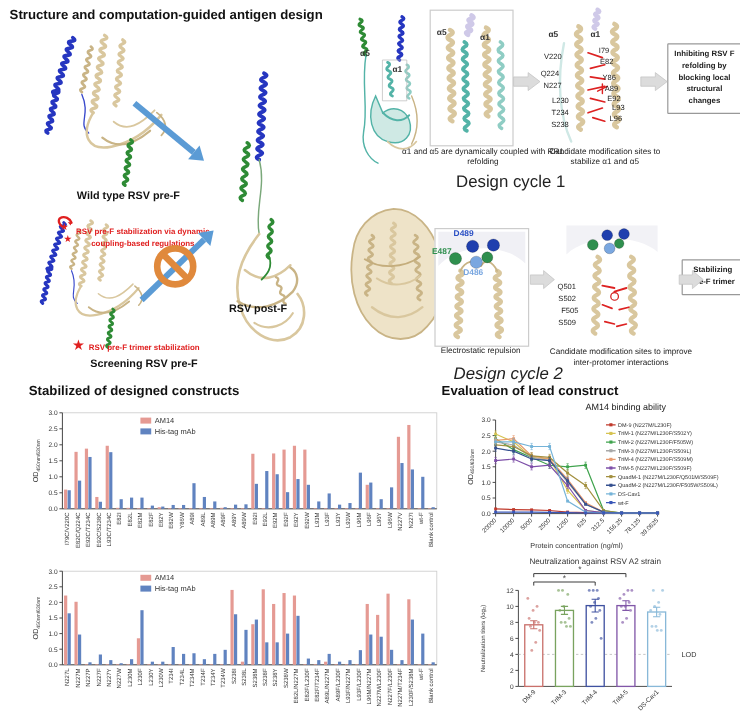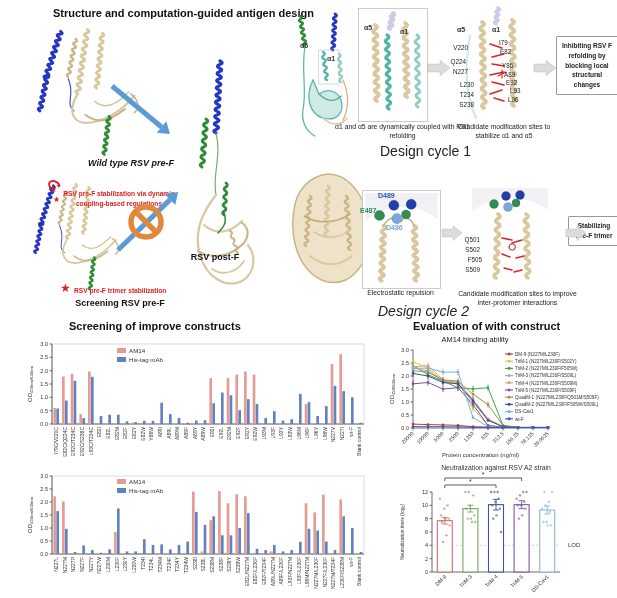--- a/index.html
+++ b/index.html
@@ -1,51 +1,51 @@
 <!DOCTYPE html>
 <html><head>
 <meta charset="utf-8">
 <style>
   html,body{margin:0;padding:0;background:#fff;}
   body{width:617px;height:598px;position:relative;font-family:"Liberation Sans",sans-serif;color:#222;overflow:hidden;}
   .abs{position:absolute;}
-  .hdr{font-weight:bold;font-size:11px;color:#111;margin-left:45px;}
+  .hdr{font-weight:bold;font-size:11px;color:#111;}
   .blabel{font-weight:bold;font-size:9px;color:#111;text-align:center;}
   .cap{font-size:6.8px;color:#222;text-align:center;line-height:1.3;}
   .red{color:#e02020;}
   .note{font-size:6.6px;line-height:1.45;text-align:center;font-weight:bold;}
   .site{font-size:6.3px;color:#222;}
   .sitecol-l{width:32px;text-align:right;}
   .greek{font-size:7px;color:#333;font-weight:bold;}
   .outcome{border:1px solid #999;background:#fff;font-size:6.5px;font-weight:bold;text-align:center;line-height:1.5;padding:4px 2px;border-radius:1px;}
   .cyc{font-size:14px;color:#222;text-align:left;width:150px;}
   .insetbox{border:1px solid #ccc;background:#fff;}
   .star{color:#e02020;line-height:1;}
   svg text{font-family:"Liberation Sans",sans-serif;fill:#333;}
-  .subt{font-size:7.5px;text-align:center;color:#222;}
+  .subt{font-size:7.5px;text-align:right;color:#222;}
 </style>
 </head>
 <body>
 
 <div class="abs hdr" style="left:8px;top:7px;">Structure and computation-guided antigen design</div>
 
 <svg id="art-wt" class="abs" style="left:15px;top:20px;" width="150" height="142" viewBox="0 0 150 150">
     <path d="M72,10 Q76.2,12.5 71.4,13.8 Q66.7,15.0 70.9,17.6 Q75.1,20.1 70.3,21.3 Q65.6,22.6 69.8,25.1 Q74.0,27.7 69.2,28.9 Q64.5,30.1 68.7,32.7 Q72.8,35.2 68.1,36.4 Q63.4,37.7 67.6,40.2 Q71.7,42.8 67.0,44.0 Q62.3,45.2 66.4,47.8 Q70.6,50.3 65.9,51.6 Q61.2,52.8 65.3,55.3 Q69.5,57.9 64.8,59.1 Q60.0,60.3 64.2,62.9 Q68.4,65.4 63.7,66.7 Q58.9,67.9 63.1,70.4 Q67.3,73.0 62.6,74.2 Q57.8,75.5 62.0,78.0" fill="none" stroke="#d9c79e" stroke-width="3" stroke-linecap="round"></path>
     <path d="M88,14 Q91.8,16.2 87.6,17.6 Q83.5,19.0 87.3,21.3 Q91.0,23.5 86.9,24.9 Q82.7,26.3 86.5,28.5 Q90.3,30.7 86.1,32.1 Q82.0,33.5 85.8,35.8 Q89.5,38.0 85.4,39.4 Q81.2,40.8 85.0,43.0 Q88.8,45.2 84.6,46.6 Q80.5,48.0 84.3,50.3 Q88.0,52.5 83.9,53.9 Q79.7,55.3 83.5,57.5 Q87.3,59.7 83.1,61.1 Q79.0,62.5 82.8,64.8 Q86.5,67.0 82.4,68.4 Q78.2,69.8 82.0,72.0" fill="none" stroke="#d9c79e" stroke-width="3" stroke-linecap="round"></path>
     <path d="M60,20 Q63.1,22.4 59.3,23.3 Q55.6,24.3 58.7,26.7 Q61.8,29.0 58.0,30.0 Q54.2,31.0 57.3,33.3 Q60.4,35.7 56.7,36.7 Q52.9,37.6 56.0,40.0 Q59.1,42.4 55.3,43.3 Q51.6,44.3 54.7,46.7 Q57.8,49.0 54.0,50.0 Q50.2,51.0 53.3,53.3 Q56.4,55.7 52.7,56.7 Q48.9,57.6 52.0,60.0" fill="none" stroke="#c9b486" stroke-width="2.5" stroke-linecap="round"></path>
     <path d="M44,12 Q47.8,14.9 43.0,15.1 Q38.2,15.3 42.0,18.3 Q45.8,21.2 41.0,21.4 Q36.2,21.6 40.0,24.5 Q43.8,27.4 39.0,27.6 Q34.2,27.8 38.0,30.8 Q41.8,33.7 37.0,33.9 Q32.2,34.1 36.0,37.0 Q39.8,39.9 35.0,40.1 Q30.2,40.3 34.0,43.3 Q37.8,46.2 33.0,46.4 Q28.2,46.6 32.0,49.5 Q35.8,52.4 31.0,52.6 Q26.2,52.8 30.0,55.8 Q33.8,58.7 29.0,58.9 Q24.2,59.1 28.0,62.0" fill="none" stroke="#2636c0" stroke-width="3.2" stroke-linecap="round"></path>
     <path d="M30,58 Q33.6,60.4 29.3,61.2 Q25.1,61.9 28.7,64.3 Q32.2,66.7 28.0,67.5 Q23.8,68.3 27.3,70.7 Q30.9,73.1 26.7,73.8 Q22.4,74.6 26.0,77.0 Q29.6,79.4 25.3,80.2 Q21.1,80.9 24.7,83.3 Q28.2,85.7 24.0,86.5 Q19.8,87.3 23.3,89.7 Q26.9,92.1 22.7,92.8 Q18.4,93.6 22.0,96.0" fill="none" stroke="#2636c0" stroke-width="3.2" stroke-linecap="round"></path>
     <path d="M52,62 C60,80 48,88 58,96" fill="none" stroke="#3949cc" stroke-width="1.2" stroke-linecap="round"></path>
     <path d="M62,78 C50,98 58,112 78,108 C98,104 112,92 122,80" fill="none" stroke="#d9c79e" stroke-width="2.2" stroke-linecap="round"></path>
     <path d="M70,100 C85,112 100,104 112,94" fill="none" stroke="#c9b486" stroke-width="2" stroke-linecap="round"></path>
     <path d="M80,86 C92,96 104,88 116,76" fill="none" stroke="#d9c79e" stroke-width="1.6" stroke-linecap="round"></path>
     <path d="M118,78 C126,84 128,92 122,98" fill="none" stroke="#c9b486" stroke-width="1.6" stroke-linecap="round"></path>
     <path d="M95,102 Q98.3,104.1 94.6,105.3 Q90.9,106.6 94.2,108.7 Q97.4,110.8 93.8,112.0 Q90.1,113.2 93.3,115.3 Q96.6,117.4 92.9,118.7 Q89.2,119.9 92.5,122.0 Q95.8,124.1 92.1,125.3 Q88.4,126.6 91.7,128.7 Q94.9,130.8 91.3,132.0 Q87.6,133.2 90.8,135.3 Q94.1,137.4 90.4,138.7 Q86.7,139.9 90.0,142.0" fill="none" stroke="#2e8b35" stroke-width="3" stroke-linecap="round"></path>
   </svg>
-<div class="abs blabel" style="left:56px;top:158px;width:150px;font-style:italic;">Wild type RSV pre-F</div>
+<div class="abs blabel" style="left:32px;top:158px;width:150px;">Wild type RSV pre-F</div>
 
 <svg id="art-stab" class="abs" style="left:18px;top:166px;" width="120" height="140" viewBox="0 0 150 150">
     <path d="M72,10 Q76.2,12.5 71.4,13.8 Q66.7,15.0 70.9,17.6 Q75.1,20.1 70.3,21.3 Q65.6,22.6 69.8,25.1 Q74.0,27.7 69.2,28.9 Q64.5,30.1 68.7,32.7 Q72.8,35.2 68.1,36.4 Q63.4,37.7 67.6,40.2 Q71.7,42.8 67.0,44.0 Q62.3,45.2 66.4,47.8 Q70.6,50.3 65.9,51.6 Q61.2,52.8 65.3,55.3 Q69.5,57.9 64.8,59.1 Q60.0,60.3 64.2,62.9 Q68.4,65.4 63.7,66.7 Q58.9,67.9 63.1,70.4 Q67.3,73.0 62.6,74.2 Q57.8,75.5 62.0,78.0" fill="none" stroke="#d9c79e" stroke-width="3" stroke-linecap="round"></path>
     <path d="M88,14 Q91.8,16.2 87.6,17.6 Q83.5,19.0 87.3,21.3 Q91.0,23.5 86.9,24.9 Q82.7,26.3 86.5,28.5 Q90.3,30.7 86.1,32.1 Q82.0,33.5 85.8,35.8 Q89.5,38.0 85.4,39.4 Q81.2,40.8 85.0,43.0 Q88.8,45.2 84.6,46.6 Q80.5,48.0 84.3,50.3 Q88.0,52.5 83.9,53.9 Q79.7,55.3 83.5,57.5 Q87.3,59.7 83.1,61.1 Q79.0,62.5 82.8,64.8 Q86.5,67.0 82.4,68.4 Q78.2,69.8 82.0,72.0" fill="none" stroke="#d9c79e" stroke-width="3" stroke-linecap="round"></path>
     <path d="M60,20 Q63.1,22.4 59.3,23.3 Q55.6,24.3 58.7,26.7 Q61.8,29.0 58.0,30.0 Q54.2,31.0 57.3,33.3 Q60.4,35.7 56.7,36.7 Q52.9,37.6 56.0,40.0 Q59.1,42.4 55.3,43.3 Q51.6,44.3 54.7,46.7 Q57.8,49.0 54.0,50.0 Q50.2,51.0 53.3,53.3 Q56.4,55.7 52.7,56.7 Q48.9,57.6 52.0,60.0" fill="none" stroke="#c9b486" stroke-width="2.5" stroke-linecap="round"></path>
     <path d="M44,12 Q47.8,14.9 43.0,15.1 Q38.2,15.3 42.0,18.3 Q45.8,21.2 41.0,21.4 Q36.2,21.6 40.0,24.5 Q43.8,27.4 39.0,27.6 Q34.2,27.8 38.0,30.8 Q41.8,33.7 37.0,33.9 Q32.2,34.1 36.0,37.0 Q39.8,39.9 35.0,40.1 Q30.2,40.3 34.0,43.3 Q37.8,46.2 33.0,46.4 Q28.2,46.6 32.0,49.5 Q35.8,52.4 31.0,52.6 Q26.2,52.8 30.0,55.8 Q33.8,58.7 29.0,58.9 Q24.2,59.1 28.0,62.0" fill="none" stroke="#2636c0" stroke-width="3.2" stroke-linecap="round"></path>
     <path d="M30,58 Q33.6,60.4 29.3,61.2 Q25.1,61.9 28.7,64.3 Q32.2,66.7 28.0,67.5 Q23.8,68.3 27.3,70.7 Q30.9,73.1 26.7,73.8 Q22.4,74.6 26.0,77.0 Q29.6,79.4 25.3,80.2 Q21.1,80.9 24.7,83.3 Q28.2,85.7 24.0,86.5 Q19.8,87.3 23.3,89.7 Q26.9,92.1 22.7,92.8 Q18.4,93.6 22.0,96.0" fill="none" stroke="#2636c0" stroke-width="3.2" stroke-linecap="round"></path>
     <path d="M52,62 C60,80 48,88 58,96" fill="none" stroke="#3949cc" stroke-width="1.2" stroke-linecap="round"></path>
     <path d="M62,78 C50,98 58,112 78,108 C98,104 112,92 122,80" fill="none" stroke="#d9c79e" stroke-width="2.2" stroke-linecap="round"></path>
     <path d="M70,100 C85,112 100,104 112,94" fill="none" stroke="#c9b486" stroke-width="2" stroke-linecap="round"></path>
@@ -187,21 +187,21 @@
   </svg>
 <div class="abs site sitecol-l" style="left:448px;top:236px;z-index:2;">Q501</div>
 <div class="abs site sitecol-l" style="left:448px;top:246px;z-index:2;">S502</div>
 <div class="abs site sitecol-l" style="left:450px;top:256px;z-index:2;">F505</div>
 <div class="abs site sitecol-l" style="left:448px;top:266px;z-index:2;">S509</div>
 <div class="abs cap" style="left:455px;top:290px;width:125px;">Candidate modification sites to improve inter-protomer interactions</div>
 
 <div class="abs outcome" style="left:568px;top:216px;width:46px;">Stabilizing Pre-F trimer</div>
 <div class="abs cyc" style="left:378px;top:303px;font-style:italic;">Design cycle 2</div>
 
-<div class="abs hdr" style="left:24px;top:320px;">Screening of improve constructs</div>
+<div class="abs hdr" style="left:24px;top:320px;">Stabilized of designed constructs</div>
 <div class="abs" style="left:22px;top:336px;">
   <svg id="chart-screen1" width="345" height="134" viewBox="0 0 345 134">
       <rect x="30" y="8" width="312" height="80" fill="none" stroke="#ccc" stroke-width="0.7"></rect>
       <line x1="30" y1="8" x2="30" y2="88" stroke="#444" stroke-width="0.8"></line>
       <line x1="30" y1="88" x2="342" y2="88" stroke="#444" stroke-width="0.8"></line>
       <line x1="27.5" y1="88" x2="30" y2="88" stroke="#444" stroke-width="0.8"></line>
       <text x="26" y="90" text-anchor="end" font-size="5.5">0.0</text>
       <line x1="27.5" y1="74.66666666666667" x2="30" y2="74.66666666666667" stroke="#444" stroke-width="0.8"></line>
       <text x="26" y="76.66666666666667" text-anchor="end" font-size="5.5">0.5</text>
       <line x1="27.5" y1="61.333333333333336" x2="30" y2="61.333333333333336" stroke="#444" stroke-width="0.8"></line>
@@ -457,21 +457,21 @@
       <rect x="334.71999999999997" y="83.48" width="2.646666666666667" height="0.52" fill="#e59a93"></rect>
       <rect x="337.66666666666663" y="81.92" width="2.646666666666667" height="2.08" fill="#6083c0"></rect>
       <text x="339.16666666666663" y="87" font-size="5" text-anchor="end" transform="rotate(-90 339.16666666666663 87)">Blank control</text>
       <rect x="95" y="9" width="9" height="5" fill="#e59a93"></rect>
       <text x="107" y="13.5" font-size="6.2">AM14</text>
       <rect x="95" y="18" width="9" height="5" fill="#6083c0"></rect>
       <text x="107" y="22.5" font-size="6.2">His-tag mAb</text>
     </svg>
 </div>
 
-<div class="abs hdr" style="left:368px;top:320px;">Evaluation of with construct</div>
+<div class="abs hdr" style="left:368px;top:320px;">Evaluation of lead construct</div>
 <div class="abs subt" style="left:395px;top:335px;width:160px;">AM14 binding ability</div>
 <div class="abs" style="left:385px;top:344px;">
   <svg id="chart-binding" width="232" height="118" viewBox="0 0 232 118">
       <line x1="28" y1="6" x2="28" y2="84" stroke="#444" stroke-width="0.8"></line>
       <line x1="28" y1="84" x2="163" y2="84" stroke="#444" stroke-width="0.8"></line>
       <line x1="25.5" y1="84" x2="28" y2="84" stroke="#444" stroke-width="0.8"></line>
       <text x="24" y="86" text-anchor="end" font-size="5.5">0.0</text>
       <line x1="25.5" y1="71" x2="28" y2="71" stroke="#444" stroke-width="0.8"></line>
       <text x="24" y="73" text-anchor="end" font-size="5.5">0.5</text>
       <line x1="25.5" y1="58" x2="28" y2="58" stroke="#444" stroke-width="0.8"></line>

